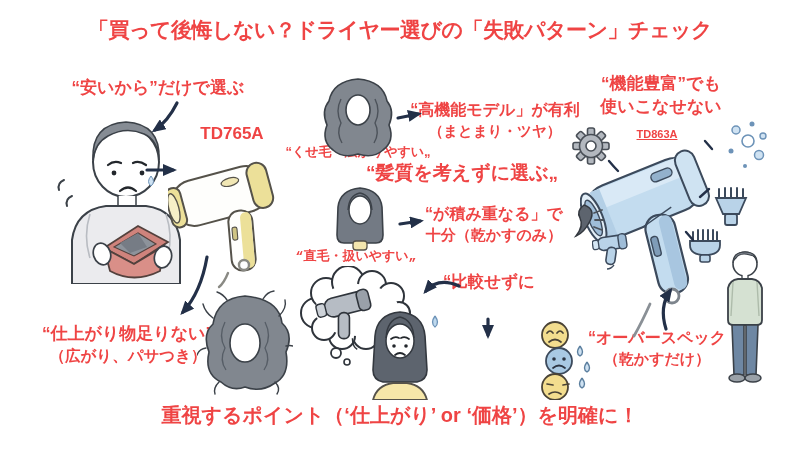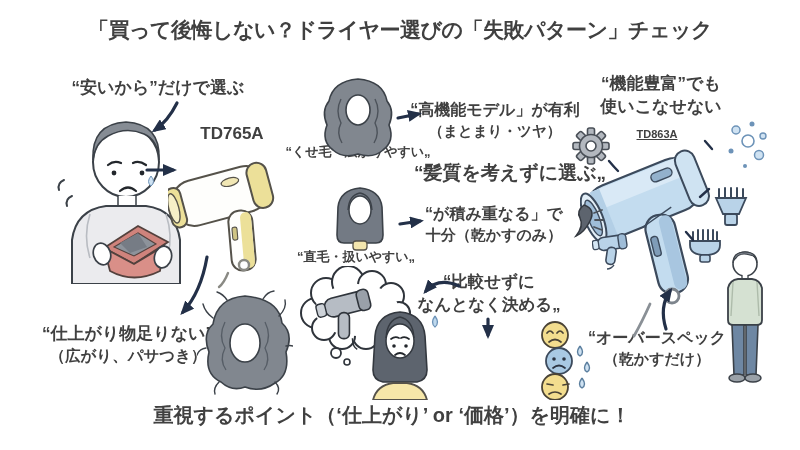--- a/index.html
+++ b/index.html
@@ -1,20 +1,20 @@
 <!DOCTYPE html>
 <html><head>
 <meta charset="utf-8">
 <style>
   *{box-sizing:border-box}
   html,body{margin:0;padding:0;background:#fff}
   body{font-family:"Liberation Sans","DejaVu Sans",sans-serif;color:#141414}
   .canvas{position:relative;width:800px;height:450px;background:#ffffff;overflow:hidden}
   .txt{position:absolute;transform:translateX(-50%);text-align:center;font-weight:800;
-       white-space:nowrap;line-height:1.38;color:#404040}
+       white-space:nowrap;line-height:1.38;color:#ef4444}
   .txt span{display:block}
   .ill{position:absolute}
   svg{display:block}
 </style>
 </head>
 <body>
 
 <div class="canvas">
 
   <div class="txt" style="left:400px;top:16px;font-size:21px;letter-spacing:-0.5px;">「買って後悔しない？ドライヤー選びの「失敗パターン」チェック</div>
@@ -28,48 +28,47 @@
     <span style="font-size:15.5px">（広がり、パサつき）</span>
   </div>
 
   <div class="txt" style="left:358px;top:143px;font-size:13px;">“くせ毛・広がりやすい„</div>
 
   <div class="txt" style="left:495px;top:99px;font-size:16px;">
     <span>“高機能モデル」が有利</span>
     <span style="font-size:14.5px">（まとまり・ツヤ）</span>
   </div>
 
-  <div class="txt" style="left:462px;top:160px;font-size:19px;margin-left:48px;">“髪質を考えずに選ぶ„</div>
-
-  <div class="txt" style="left:356px;top:248px;font-size:13px;">“直毛・扱いやすい„</div>
+  <div class="txt" style="left:462px;top:160px;font-size:19px;">“髪質を考えずに選ぶ„</div>
+
+  <div class="txt" style="left:356px;top:248px;font-size:13px;font-family:Liberation Mono, monospace;">“直毛・扱いやすい„</div>
 
   <div class="txt" style="left:494px;top:203px;font-size:16px;">
     <span>“が積み重なる」で</span>
     <span style="font-size:15px">十分（乾かすのみ）</span>
   </div>
 
   <div class="txt" style="left:489px;top:270px;font-size:16.5px;">
     <span>“比較せずに</span>
-    <span>なんとなく決める„</span>
   </div>
 
 
   <div class="txt" style="left:661px;top:72px;font-size:17px;">
     <span>“機能豊富”でも</span>
     <span>使いこなせない</span>
   </div>
 
   <div class="txt" style="left:657px;top:127px;font-size:11px;text-decoration:underline;">TD863A</div>
 
   <div class="txt" style="left:657px;top:327px;font-size:16px;">
     <span>“オーバースペック</span>
     <span style="font-size:15px">（乾かすだけ）</span>
   </div>
 
-  <div class="txt" style="left:392px;top:402px;font-size:20px;">重視するポイント（‘仕上がり’ or ‘価格’）を明確に！</div>
+  <div class="txt" style="left:400px;top:402px;font-size:20px;">重視するポイント（‘仕上がり’ or ‘価格’）を明確に！</div>
 
   <svg class="ill" style="left:50px;top:106px" width="140" height="178" viewBox="0 0 140 178">
     <g fill="none" stroke="#3b4148" stroke-width="2" stroke-linecap="round">
       <path d="M14 74 q-7 3 -5 10"></path>
         <path d="M22 90 q-7 3 -5 10"></path>
     </g>
     <ellipse cx="76" cy="56" rx="33" ry="35" fill="#fff" stroke="#3b4148" stroke-width="2"></ellipse>
     <path d="M43 54 Q41 18 76 16 Q111 18 109 54 Q108 34 94 28 Q76 20 58 30 Q45 37 43 54 Z" fill="#868c94" stroke="#3b4148" stroke-width="1.5"></path>
     <g fill="none" stroke="#23272c" stroke-width="2.2" stroke-linecap="round">
       <path d="M58 59 q6 -5 13 -2"></path>

